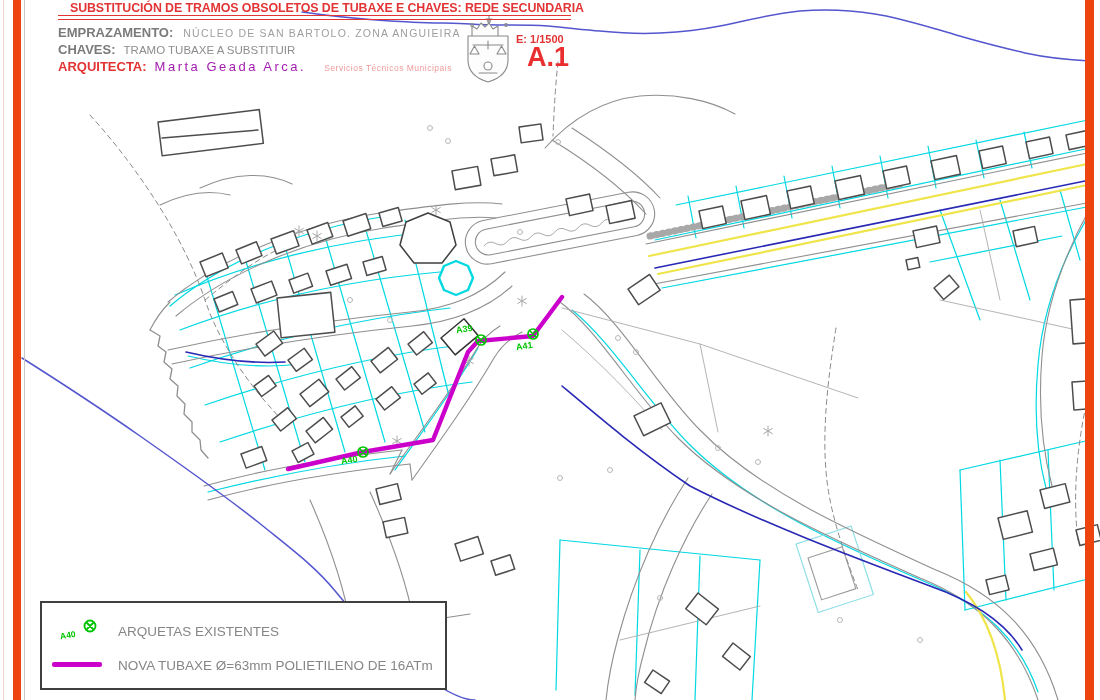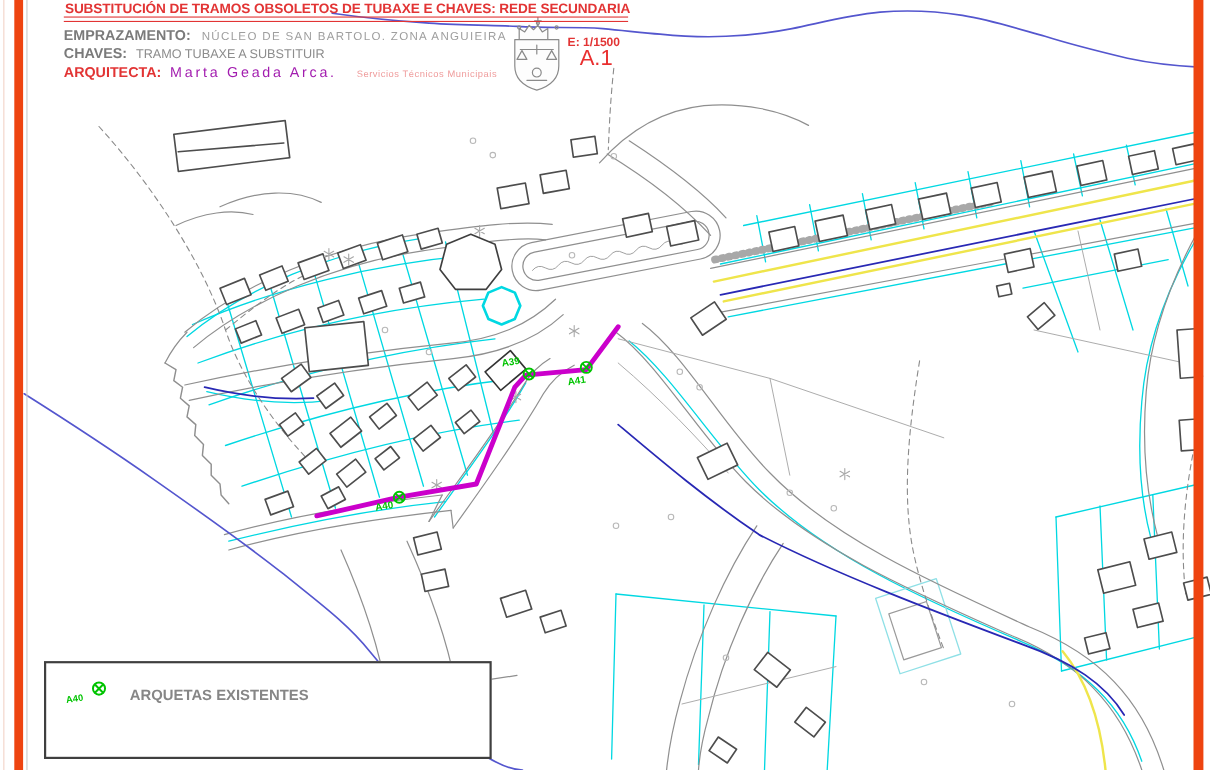--- a/index.html
+++ b/index.html
@@ -7,53 +7,53 @@
         font-family:"Liberation Sans", sans-serif;}
   .page-edge{position:absolute;top:0;bottom:0;width:1px;background:#f2d3c7;}
   .frame-bar{position:absolute;top:0;bottom:0;background:#ee4410;}
   .frame-bar.left{left:13px;width:8px;}
   .frame-bar.right{left:1085px;width:9px;}
   .hairline{position:absolute;top:0;bottom:0;left:24px;width:1px;background:#c9c9c9;}
   svg.map{position:absolute;left:0;top:0;}
 
   
   .tb{position:absolute;left:58px;top:0;}
-  .tb-title{position:absolute;left:1px;top:1px;white-space:nowrap;color:#e23434;
+  .tb-title{position:absolute;left:12px;top:1px;white-space:nowrap;color:#e23434;
             font-weight:bold;font-size:12.4px;letter-spacing:-0.1px;}
   .tb-underline{position:absolute;left:0;top:15px;width:513px;height:3px;
             border-top:1px solid #e23434;border-bottom:1px solid #e23434;}
   .tb-row{position:absolute;left:0;white-space:nowrap;}
   .tb-row.r1{top:23px;}
   .tb-row.r2{top:40px;}
   .tb-row.r3{top:57px;}
   .lbl-gray{font-weight:bold;font-size:13px;color:#7a7a7a;}
   .val-light{font-size:10.5px;color:#9e9e9e;letter-spacing:1.2px;margin-left:10px;font-weight:normal;}
   .val-gray{font-size:11.5px;color:#8d8d8d;font-weight:normal;margin-left:8px;}
   .lbl-red{font-weight:bold;font-size:13px;color:#e23434;text-align:center;}
   .val-red{font-size:13px;color:#a21caf;letter-spacing:2.5px;margin-left:8px;}
   .note-red{font-size:8.5px;color:#ef9b9b;margin-left:18px;letter-spacing:0.5px;text-align:right;}
   .scale-text{position:absolute;left:516px;top:33px;color:#e23434;font-weight:bold;font-size:11px;white-space:nowrap;}
-  .sheet-no{position:absolute;left:527px;top:42px;color:#e92f2f;font-weight:normal;font-size:20px;}
+  .sheet-no{position:absolute;left:527px;top:42px;color:#e92f2f;font-weight:bold;font-size:27px;}
 
   
   .marker-label{position:absolute;color:#00c400;font-weight:bold;font-size:9px;
                 transform:rotate(-9deg);white-space:nowrap;}
 
   
   .legend{position:absolute;left:40px;top:601px;width:407px;height:89px;background:#ffffff;
           border:2px solid #3f3f3f;box-sizing:border-box;}
   .legend-row{position:absolute;left:0;display:flex;align-items:center;}
   .legend-row.row1{top:14px;}
   .legend-row.row2{top:48px;}
   .legend-sym{position:relative;width:72px;height:28px;flex:0 0 72px;}
   .legend-a40{position:absolute;left:18px;top:13px;color:#00c400;font-weight:bold;font-size:8.5px;
               transform:rotate(-9deg);}
   .legend-sym svg{position:absolute;left:34px;top:0;}
   .pipe-swatch{position:absolute;left:10px;top:11px;width:50px;height:5px;background:#cb00cb;border-radius:2px;}
-  .legend-text{color:#868686;font-weight:bold;font-size:13.5px;white-space:nowrap;margin-left:4px;}
+  .legend-text{color:#868686;font-weight:normal;font-size:13.5px;white-space:nowrap;margin-left:4px;}
 </style>
 </head>
 <body>
 
 <div class="page">
 
   <svg class="map" width="1100" height="700" viewBox="0 0 1100 700">
     <defs>
       <path id="tree" d="M0,-5 V5 M-4.3,-2.5 L4.3,2.5 M-4.3,2.5 L4.3,-2.5" stroke="#a8a8a8" stroke-width="1" fill="none"></path>
     </defs>
@@ -332,15 +332,21 @@
         <span class="legend-a40">A40</span>
         <svg width="26" height="26" viewBox="0 0 26 26">
           <g fill="none" stroke="#00c400" stroke-width="1.8" stroke-linecap="round">
             <circle cx="14" cy="9" r="5.5"></circle>
             <path d="M10.5,5.5 L17.5,12.5 M10.5,12.5 L17.5,5.5"></path>
           </g>
         </svg>
       </div>
       <span class="legend-text">ARQUETAS EXISTENTES</span>
     </div>
+    <div class="legend-row row2">
+      <div class="legend-sym">
+        <div class="pipe-swatch"></div>
+      </div>
+      <span class="legend-text">NOVA TUBAXE Ø=63mm POLIETILENO DE 16ATm</span>
+    </div>
   </div>
 
 </div>
 
 </body></html>

